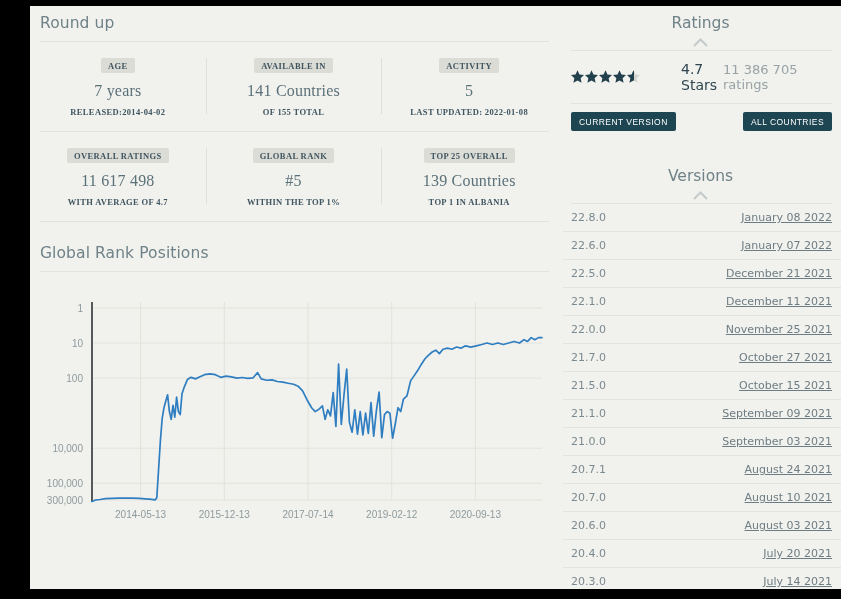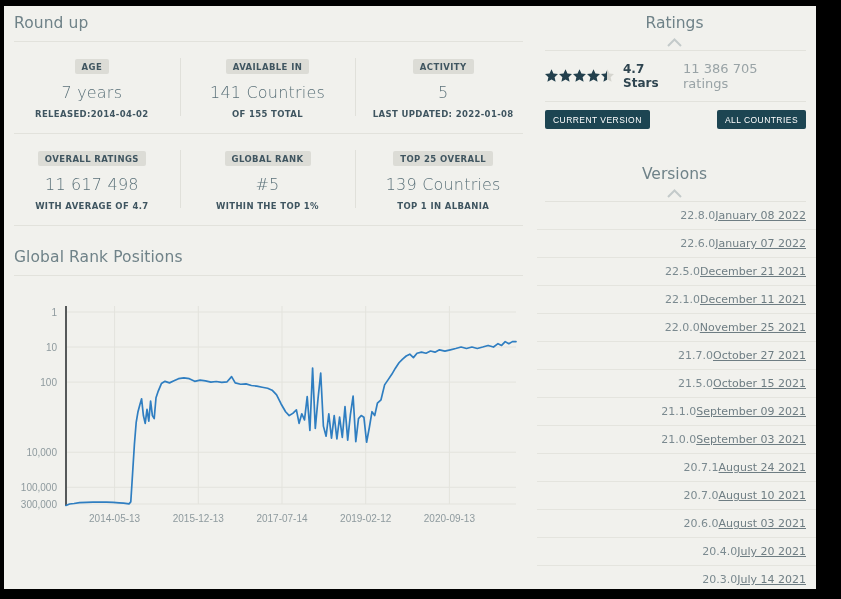--- a/index.html
+++ b/index.html
@@ -6,21 +6,21 @@
     margin: 0; padding: 0;
     background: #000;
   }
   body {
     width: 841px; height: 599px;
     font-family: "DejaVu Sans", "Liberation Sans", sans-serif;
     overflow: hidden;
   }
   #root {
     position: absolute;
-    left: 4px; top: 6px;
+    left: 30px; top: 6px;
     width: 812px; height: 583px;
     background: #f1f1ed;
     display: flex;
     overflow: hidden;
   }
   
   .left-col {
     width: 527px;
     flex: 0 0 527px;
     padding: 0 0 0 0;
@@ -33,20 +33,21 @@
     letter-spacing: .1px;
   }
   .hr {
     height: 1px;
     background: #e2e2dc;
     margin: 0 8px 0 10px;
   }
   .stat-row {
     display: flex;
     padding: 13px 0 14px 0;
+    font-family: Liberation Serif, serif;
   }
   .stat-cell {
     flex: 1 1 0;
     text-align: center;
     position: relative;
     padding: 0 4px;
     box-sizing: border-box;
   }
   .stat-cell + .stat-cell::before {
     content: "";
@@ -111,23 +112,24 @@
   .rline { height: 1px; background: #e2e2dc; margin: 0 10px 0 8px; }
   .rating-row {
     display: flex;
     align-items: center;
     padding: 10px 10px 10px 8px;
     justify-content: space-between;
   }
   .stars-wrap { display: flex; align-items: center; gap: 9px; }
   .stars { display: flex; gap: 1px; }
   .score {
-    font-size: 12px;
-    font-weight: bold;
+    font-size: 14px;
+    font-weight: normal;
     color: #2f4550;
+    margin-left: 32px;
   }
   .rating-count {
     font-size: 13px;
     color: #99a3a6;
   }
   .btn-row {
     display: flex;
     justify-content: space-between;
     padding: 8px 10px 12px 8px;
   }
@@ -138,21 +140,21 @@
     font-weight: normal;
     letter-spacing: .45px;
     padding: 5px 8px 4px 8px;
     border: none;
     border-radius: 2px;
     cursor: pointer;
   }
   .versions-head { padding-top: 24px; }
   .vrow {
     display: flex;
-    justify-content: flex-end;
+    justify-content: space-between;
     align-items: center;
     padding: 7px 10px 7px 8px;
     border-bottom: 1px solid #e4e4de;
     font-size: 11px;
     color: #6e7d83;
   }
   .vrow .num { color: #7b8a90; }
   .vrow .date { color: #6e7d83; text-decoration: underline; }
   .versions-list {
     max-height: 420px;

